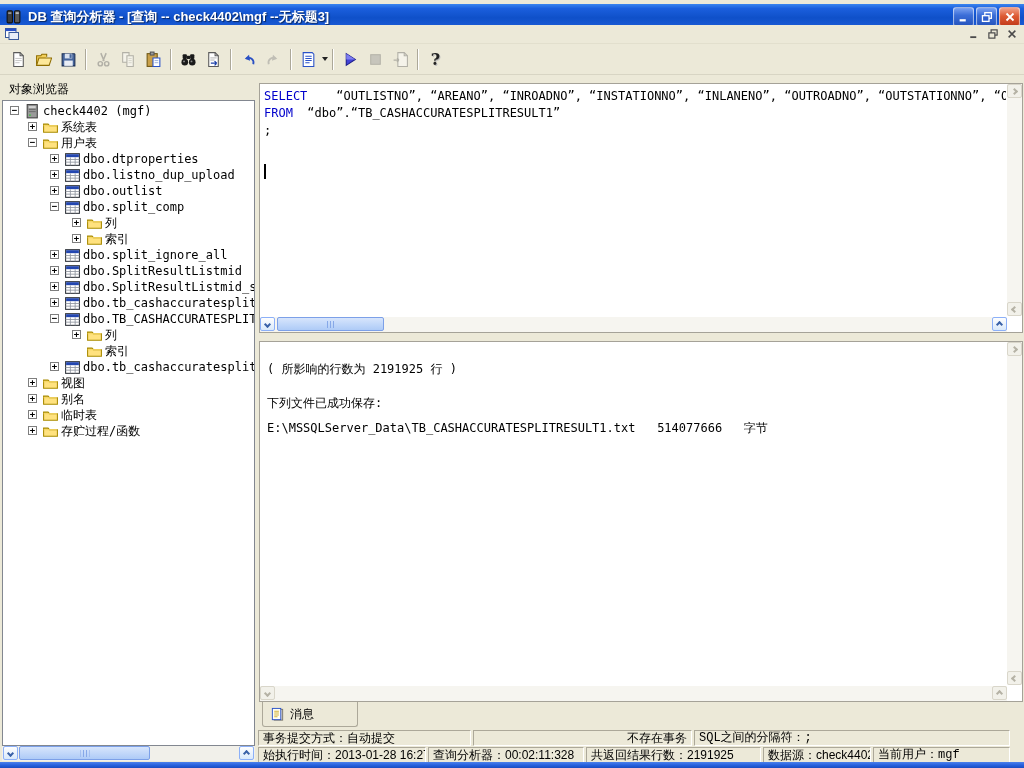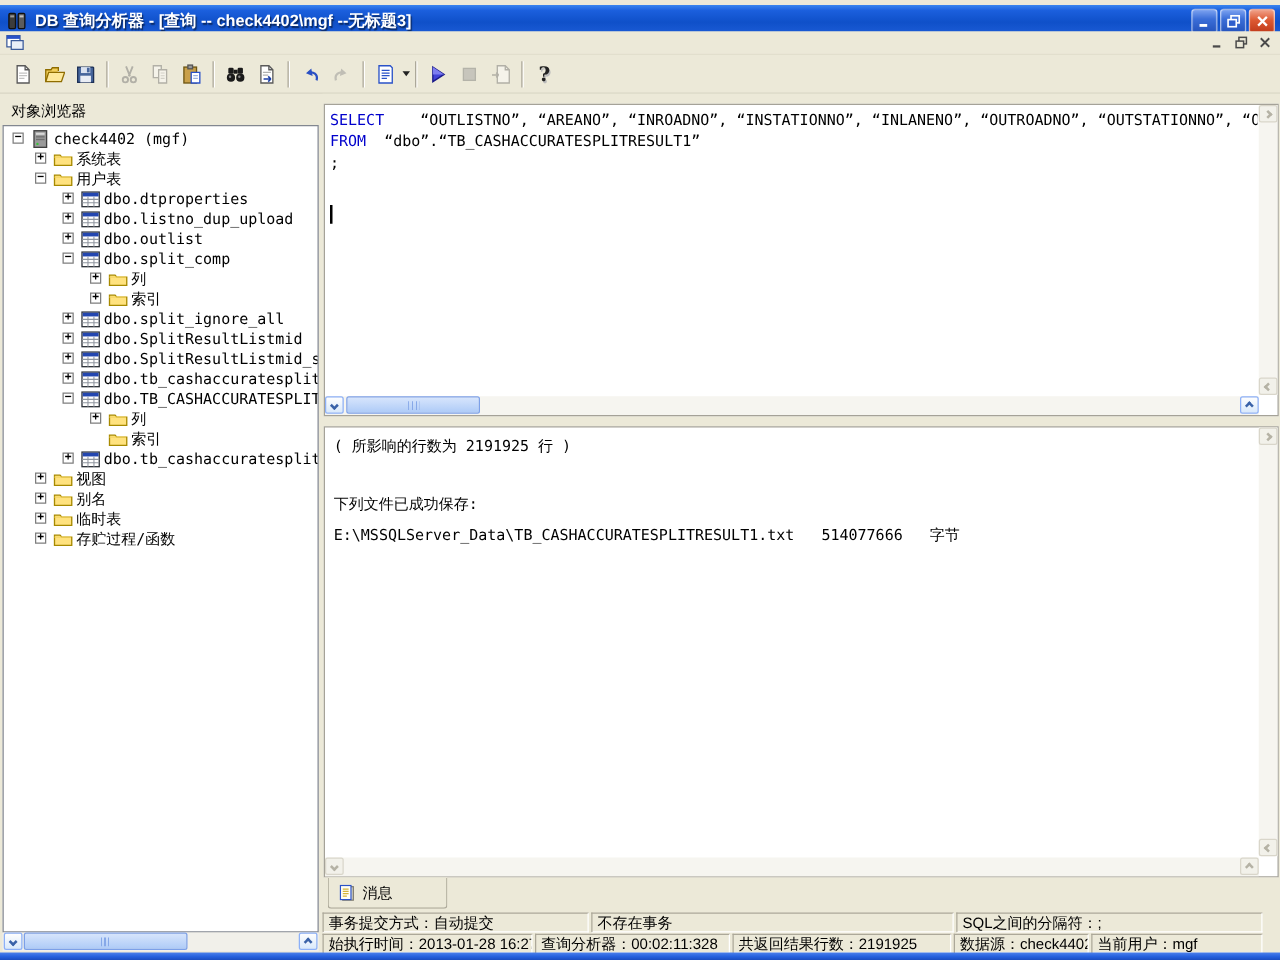--- a/index.html
+++ b/index.html
@@ -79,21 +79,21 @@
   .sb-btn.dis .chev { border-color:#b5b2a5; }
 
   
   .tabrow { position:absolute; left:1px; top:627px; width:764px; height:28px; background:#ece9d8; }
   .tab { position:absolute; left:3px; top:0; width:96px; height:25px; background:#ece9d8;
     border:1px solid #aca899; border-top:none; border-radius:0 0 3px 3px;
     display:flex; align-items:center; gap:5px; padding-left:7px; }
   .statusrow { position:absolute; left:0; width:766px; display:flex; }
   .scell { height:16px; line-height:14px; padding:0 4px; background:#ece9d8; border:1px solid;
     border-color:#aca899 #fff #fff #aca899; margin-right:2px; white-space:nowrap; overflow:hidden; }
-  .scell:last-child { margin-right:14px; flex:1; }
+  .scell:last-child { margin-right:14px; flex:1;font-family:Liberation Mono, monospace; }
 
   .taskbar-strip { position:absolute; left:0; top:762px; width:1024px; height:6px;
     background:linear-gradient(180deg,#4b80ec 0%,#2560dd 55%,#1a4cc0 100%); }
 </style>
 </head>
 <body>
 
 <div id="screen">
 
   <div class="titlebar">
@@ -484,21 +484,21 @@
           </div>
         <div class="sb-thumb" style="left:17px; width:107px;"></div>
         <div class="sb-btn" style="right:0; top:0;">
             <span class="chev dir-right"></span>
           </div>
       </div>
     </div>
 
     <div class="msg-frame">
       <div id="msg-lines">
-          <div class="msg-line" style="top: 8px;">( 所影响的行数为 2191925 行 )</div>
+          <div class="msg-line" style="top: 20px;">( 所影响的行数为 2191925 行 )</div>
           <div class="msg-line" style="top: 54px;">下列文件已成功保存:</div>
           <div class="msg-line" style="top: 79px;">E:\MSSQLServer_Data\TB_CASHACCURATESPLITRESULT1.txt   514077666   字节</div>
         </div>
       <div class="sb-v" style="right:0; top:0; height:343px;">
         <div class="sb-btn dis" style="left:0; top:0;">
             <span class="chev dir-up"></span>
           </div>
         <div class="sb-btn dis" style="left:0; bottom:0; top:auto;">
             <span class="chev dir-down"></span>
           </div>
@@ -521,21 +521,21 @@
               <rect x="2.5" y="1.5" width="9" height="12" fill="#fffef4" stroke="#2a52c8"></rect>
               <path d="M4.5 4.5h5M4.5 6.5h5M4.5 8.5h5M4.5 10.5h3.5" stroke="#d4b43a" stroke-width="1.1"></path>
             </svg>
         </span>
         <span>消息</span>
       </div>
     </div>
 
     <div class="statusrow" id="status1" style="top:655px;">
         <div class="scell" style="width: 213px;">事务提交方式：自动提交</div>
-        <div class="scell" style="width: 290px;">不存在事务</div>
+        <div class="scell" style="width: 219px; text-align: right;">不存在事务</div>
         <div class="scell">SQL之间的分隔符：;</div>
       </div>
     <div class="statusrow" id="status2" style="top:672px;">
         <div class="scell" style="width: 168px;">始执行时间：2013-01-28 16:27</div>
         <div class="scell" style="width: 156px;">查询分析器：00:02:11:328</div>
         <div class="scell" style="width: 175px;">共返回结果行数：2191925</div>
         <div class="scell" style="width: 108px;">数据源：check4402</div>
         <div class="scell">当前用户：mgf</div>
       </div>
   </div>

